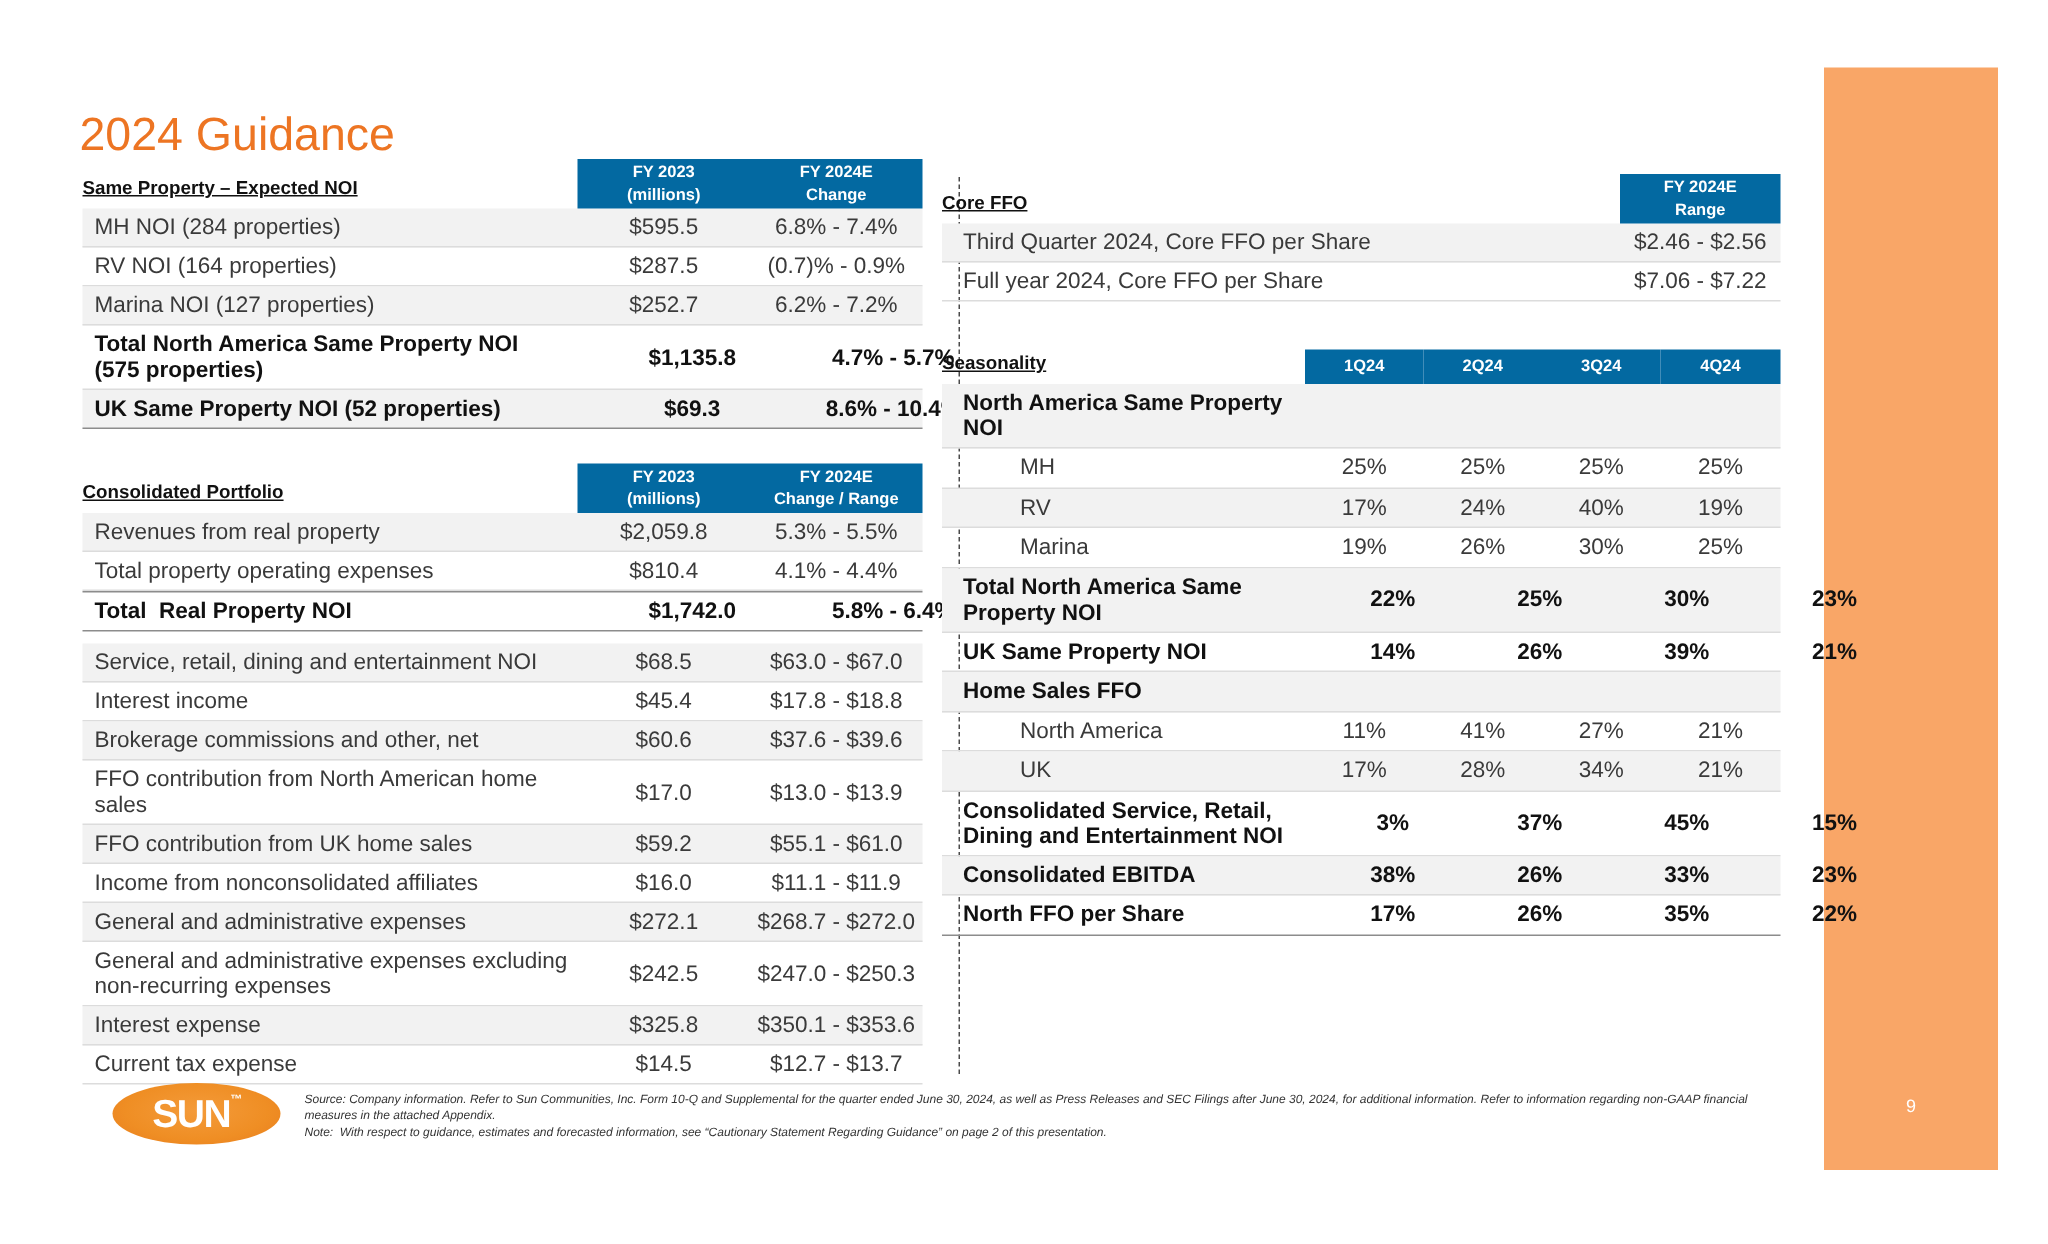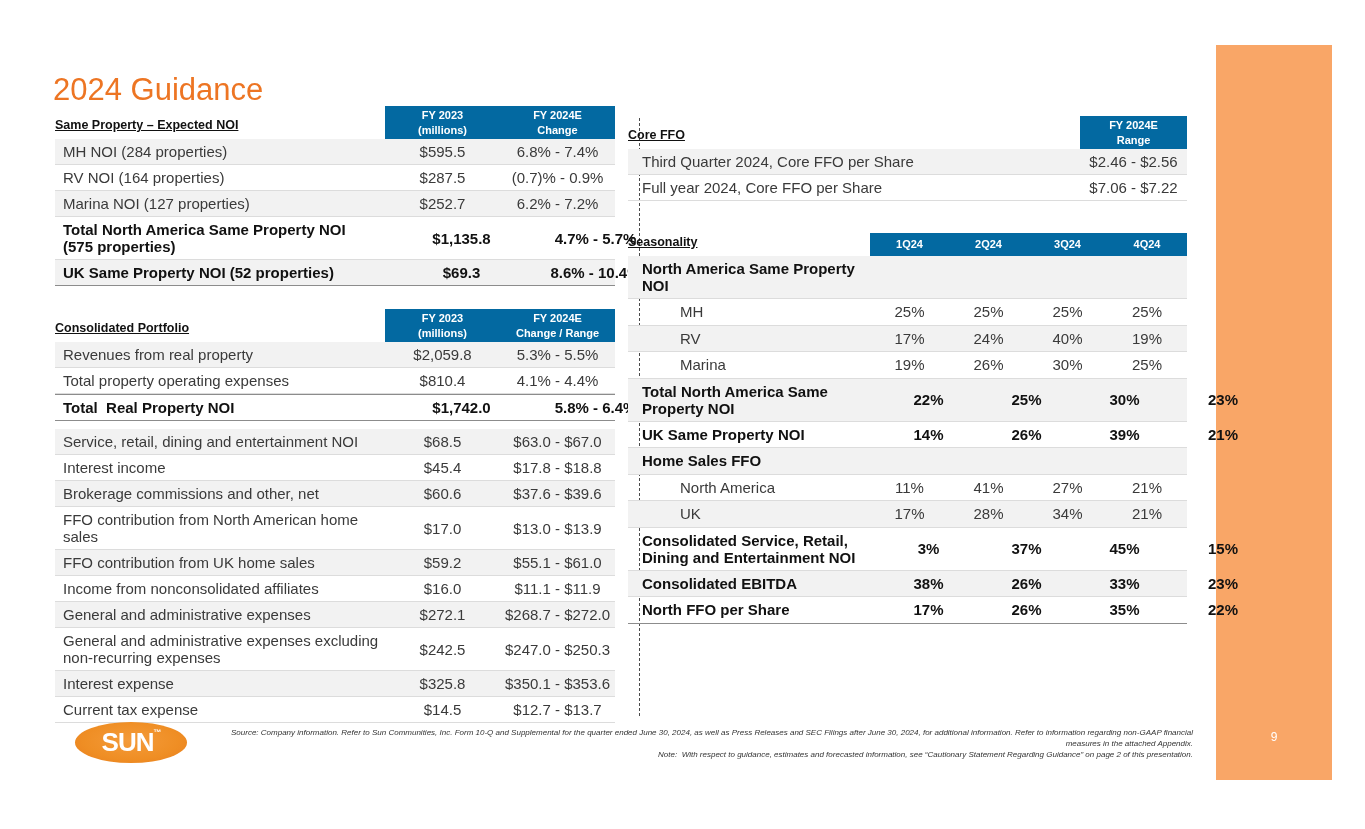--- a/index.html
+++ b/index.html
@@ -39,21 +39,21 @@
   .trow .val   { text-align:center; padding:4px 2px; }
   .season-rows .trow .label, .coreffo-rows .trow .label { padding-left:14px; }
   .season-rows .trow.indent .label { padding-left:52px; }
   .trow.bt { border-top:1px solid #8C8C8C; }
   .trow.bb { border-bottom:1px solid #8C8C8C; }
 
   .gap-a { margin-top:23px; }
   .gap-b { margin-top:8px; }
   .gap-c { margin-top:32px; }
 
-  .footer { position:absolute; left:75px; top:722px; width:1125px; display:flex; gap:16px; align-items:flex-start;text-align:right; }
+  .footer { position:absolute; left:75px; top:722px; width:1125px; display:flex; gap:16px; align-items:flex-start; }
   .logo { flex:0 0 auto; width:112px; height:41px; border-radius:50%;
           background:radial-gradient(ellipse at 50% 45%, #F49B3A 0%, #EF8E24 60%, #E87D1E 100%);
           color:#fff; display:flex; align-items:center; justify-content:center;
           font-weight:bold; font-size:26px; letter-spacing:-1px; position:relative; }
   .logo .tm { font-size:8px; font-weight:bold; align-self:flex-start; margin-top:6px; }
   .fnotes { font-size:8px; font-style:italic; color:#333; line-height:1.4; width:990px; padding-top:5px; }
   .fnotes p { white-space:pre-wrap; }
 </style>
 </head>
 <body>

